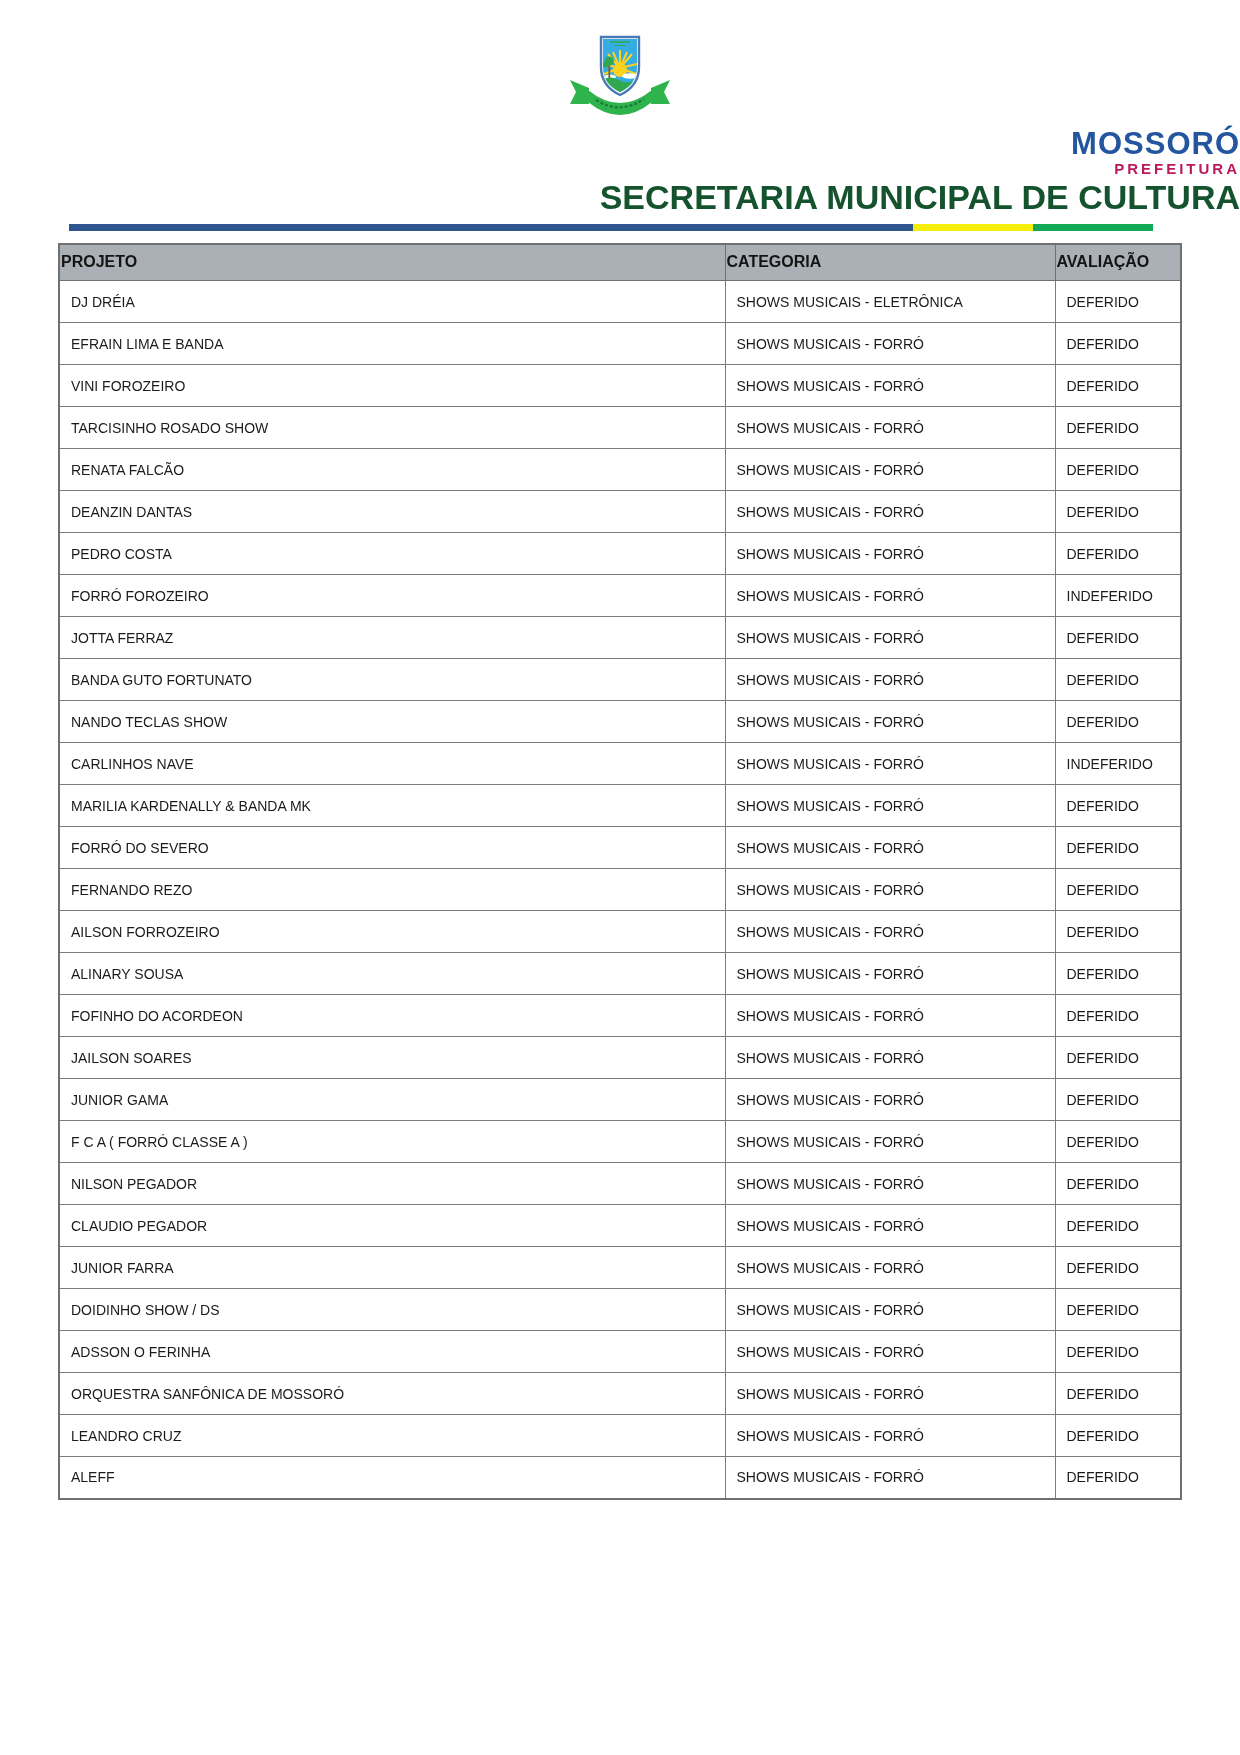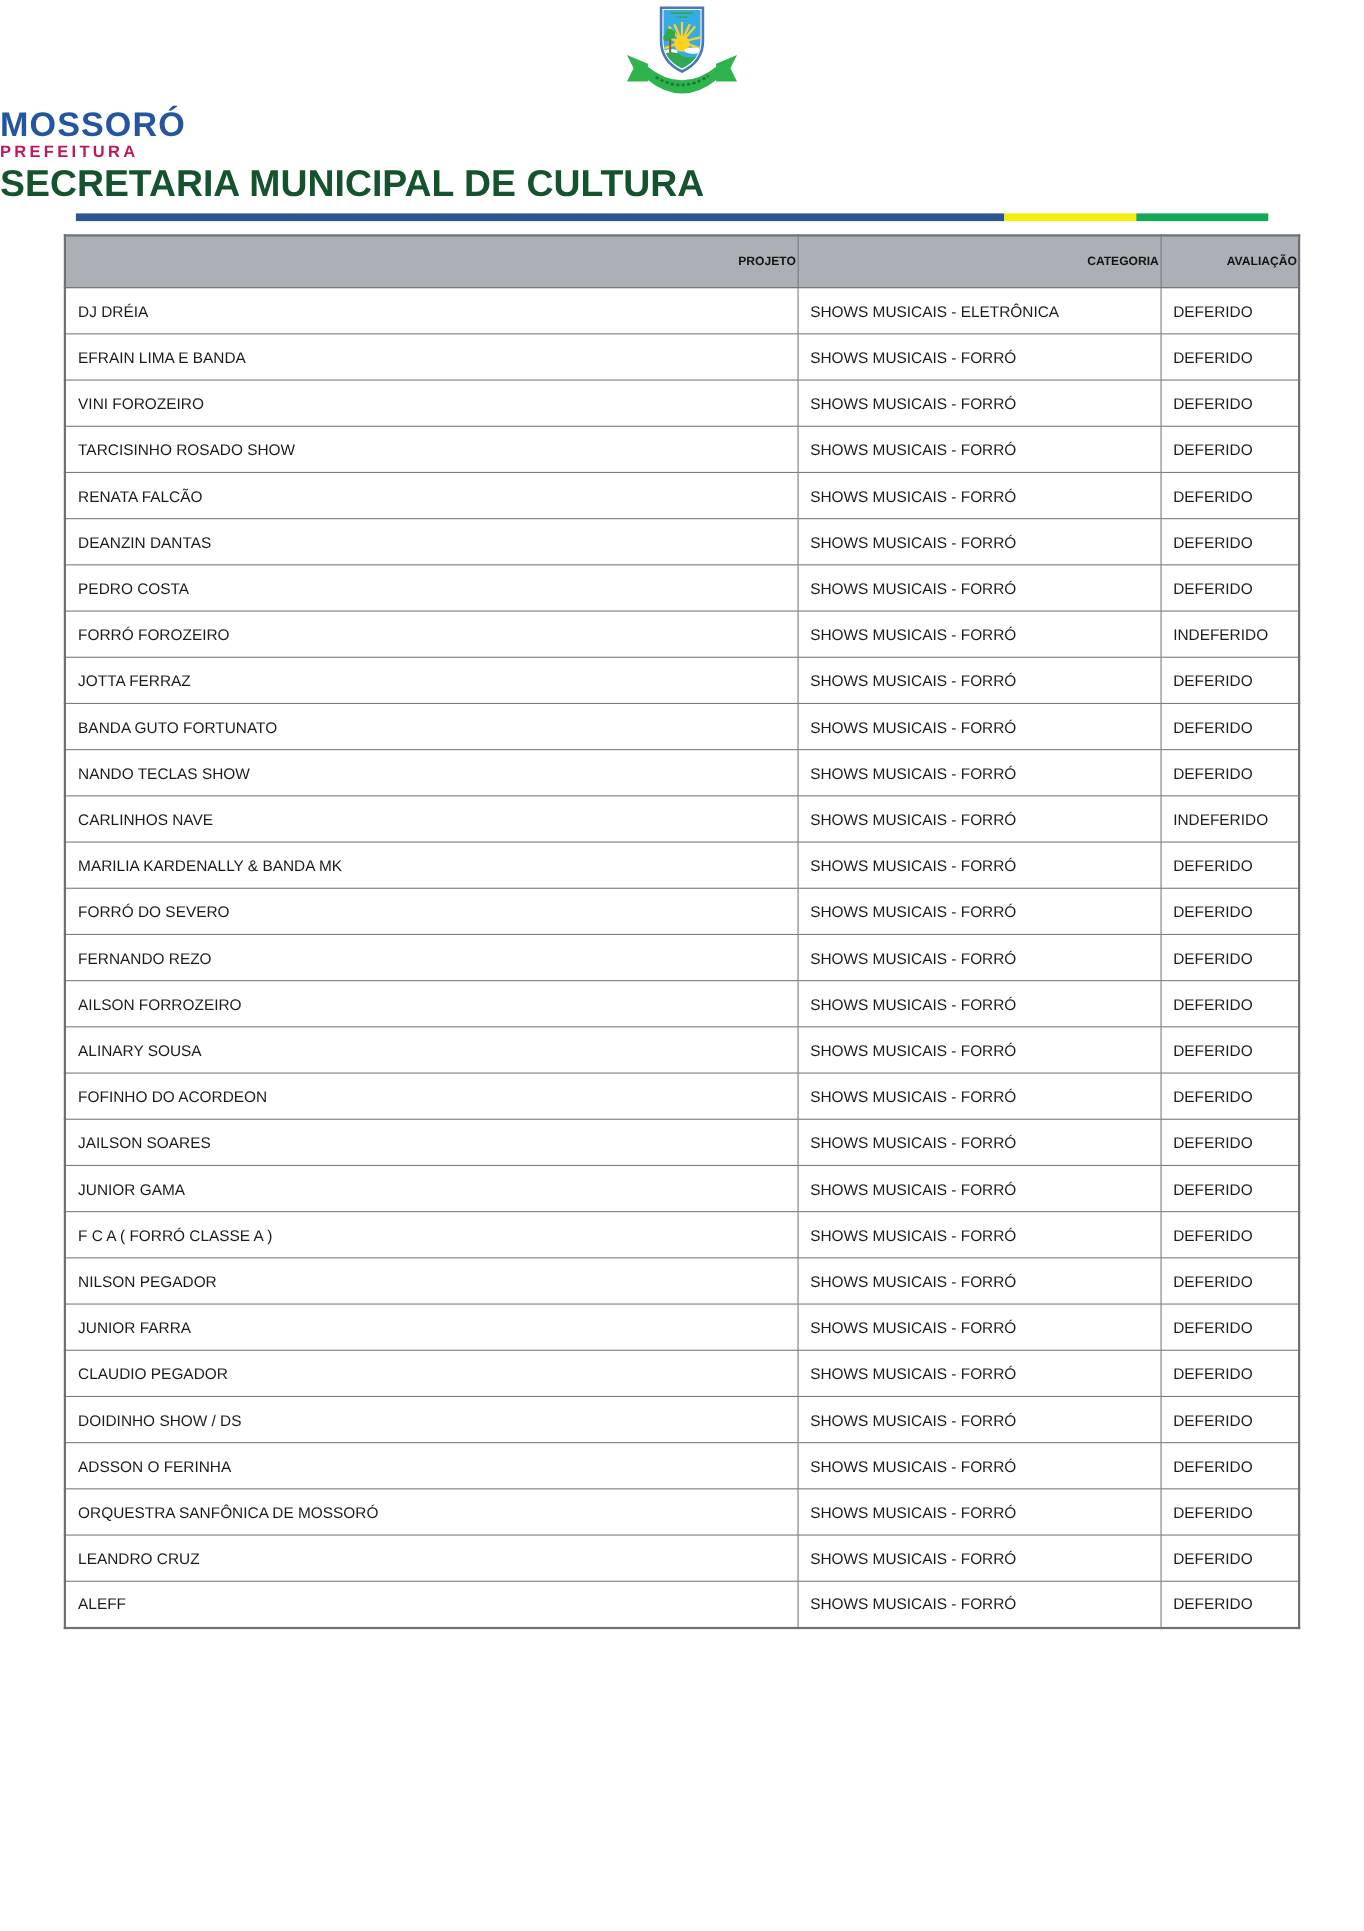--- a/index.html
+++ b/index.html
@@ -4,21 +4,21 @@
 <style>
   * { box-sizing: border-box; }
   html, body { margin: 0; padding: 0; }
   body {
     width: 1240px;
     height: 1755px;
     background: #ffffff;
     font-family: "Liberation Sans", "DejaVu Sans", sans-serif;
     overflow: hidden;
   }
-  .header { text-align: left; }
+  .header { text-align: right; padding-top: 30px; }
   .logo-svg { display: block; margin: 0 auto; }
   .brand-name {
     font-size: 31px;
     font-weight: bold;
     color: #2456a0;
     letter-spacing: 1px;
     line-height: 1;
     margin-top: -2px;
   }
   .brand-sub {
@@ -53,25 +53,25 @@
     width: 1122px;
     margin: 12px 0 0 58px;
     border: 2px solid #6f7072;
   }
   table.projects col.c1 { width: 666px; }
   table.projects col.c2 { width: 330px; }
   table.projects col.c3 { width: 126px; }
   table.projects th {
     background: #aab0b6;
     border: 1px solid #6f7072;
-    height: 48px;
-    font-size: 11px;
+    height: 37px;
+    font-size: 16px;
     font-weight: bold;
     color: #141414;
-    text-align: right;
+    text-align: left;
     vertical-align: middle;
   }
   table.projects td {
     border: 1px solid #7b7c7e;
     height: 42px;
     font-size: 14px;
     color: #1b1b1b;
     text-align: left;
     vertical-align: middle;
     padding: 0 4px 0 11px;
@@ -260,26 +260,26 @@
         <td>F C A ( FORRÓ CLASSE A )</td>
         <td>SHOWS MUSICAIS - FORRÓ</td>
         <td>DEFERIDO</td>
       </tr>
       <tr>
         <td>NILSON PEGADOR</td>
         <td>SHOWS MUSICAIS - FORRÓ</td>
         <td>DEFERIDO</td>
       </tr>
       <tr>
+        <td>CLAUDIO PEGADOR</td>
+        <td>SHOWS MUSICAIS - FORRÓ</td>
+        <td>DEFERIDO</td>
+      </tr>
+      <tr>
         <td>JUNIOR FARRA</td>
-        <td>SHOWS MUSICAIS - FORRÓ</td>
-        <td>DEFERIDO</td>
-      </tr>
-      <tr>
-        <td>CLAUDIO PEGADOR</td>
         <td>SHOWS MUSICAIS - FORRÓ</td>
         <td>DEFERIDO</td>
       </tr>
       <tr>
         <td>DOIDINHO SHOW / DS</td>
         <td>SHOWS MUSICAIS - FORRÓ</td>
         <td>DEFERIDO</td>
       </tr>
       <tr>
         <td>ADSSON O FERINHA</td>

